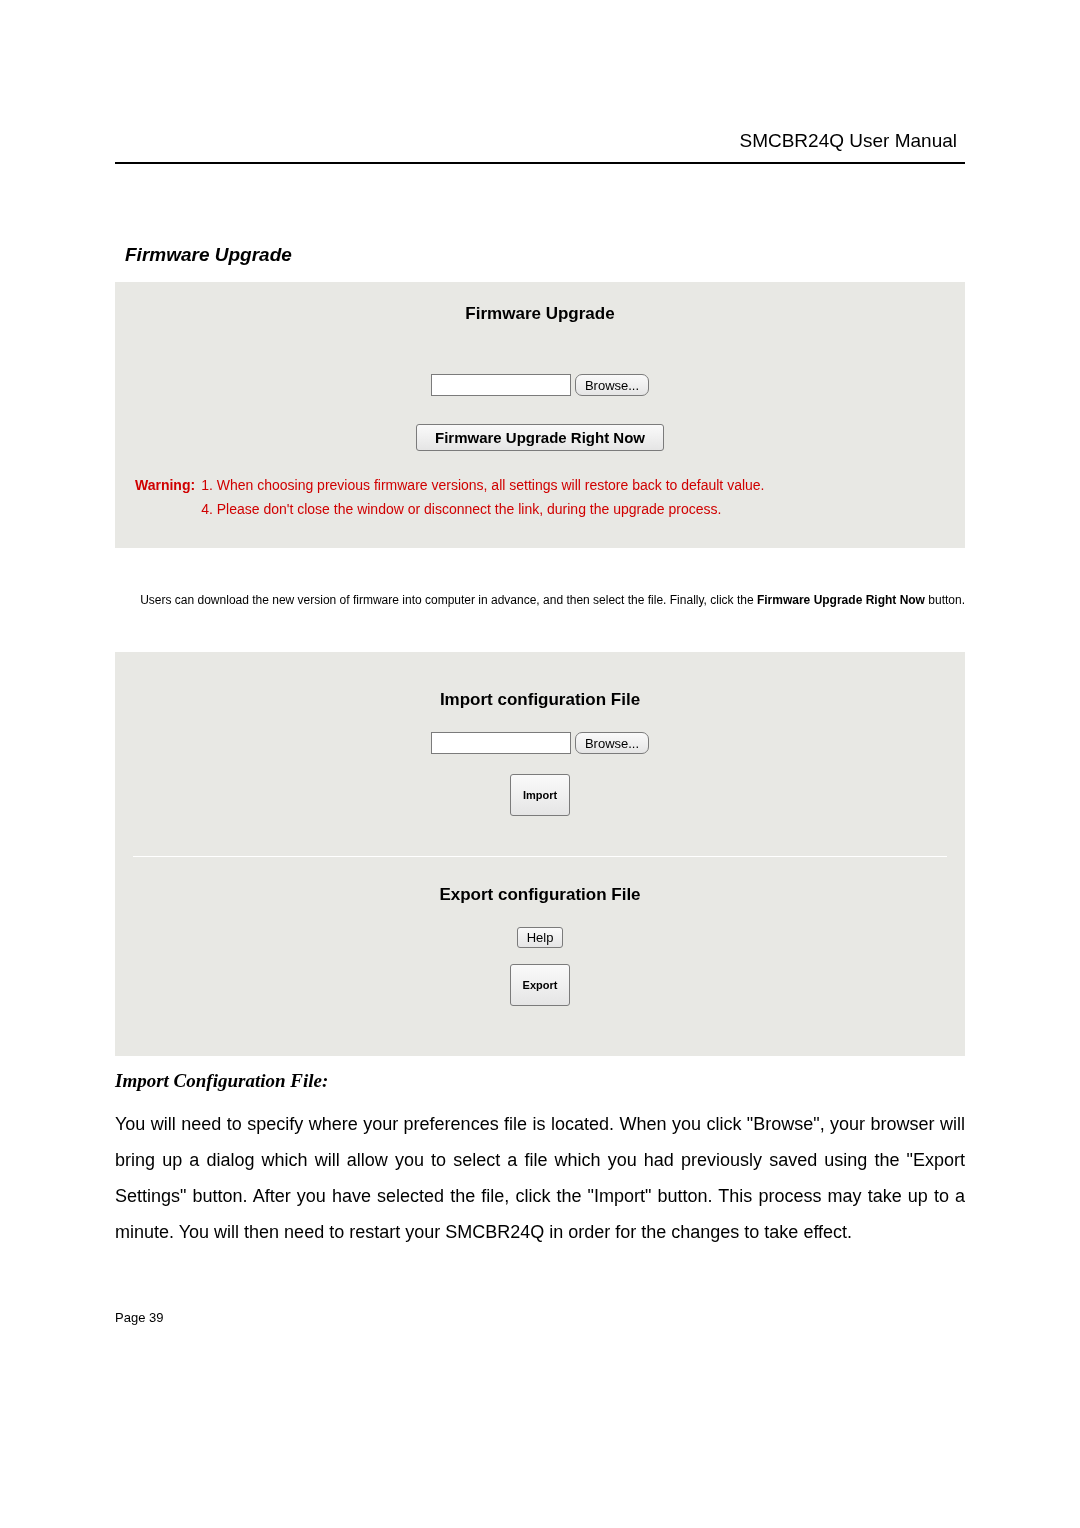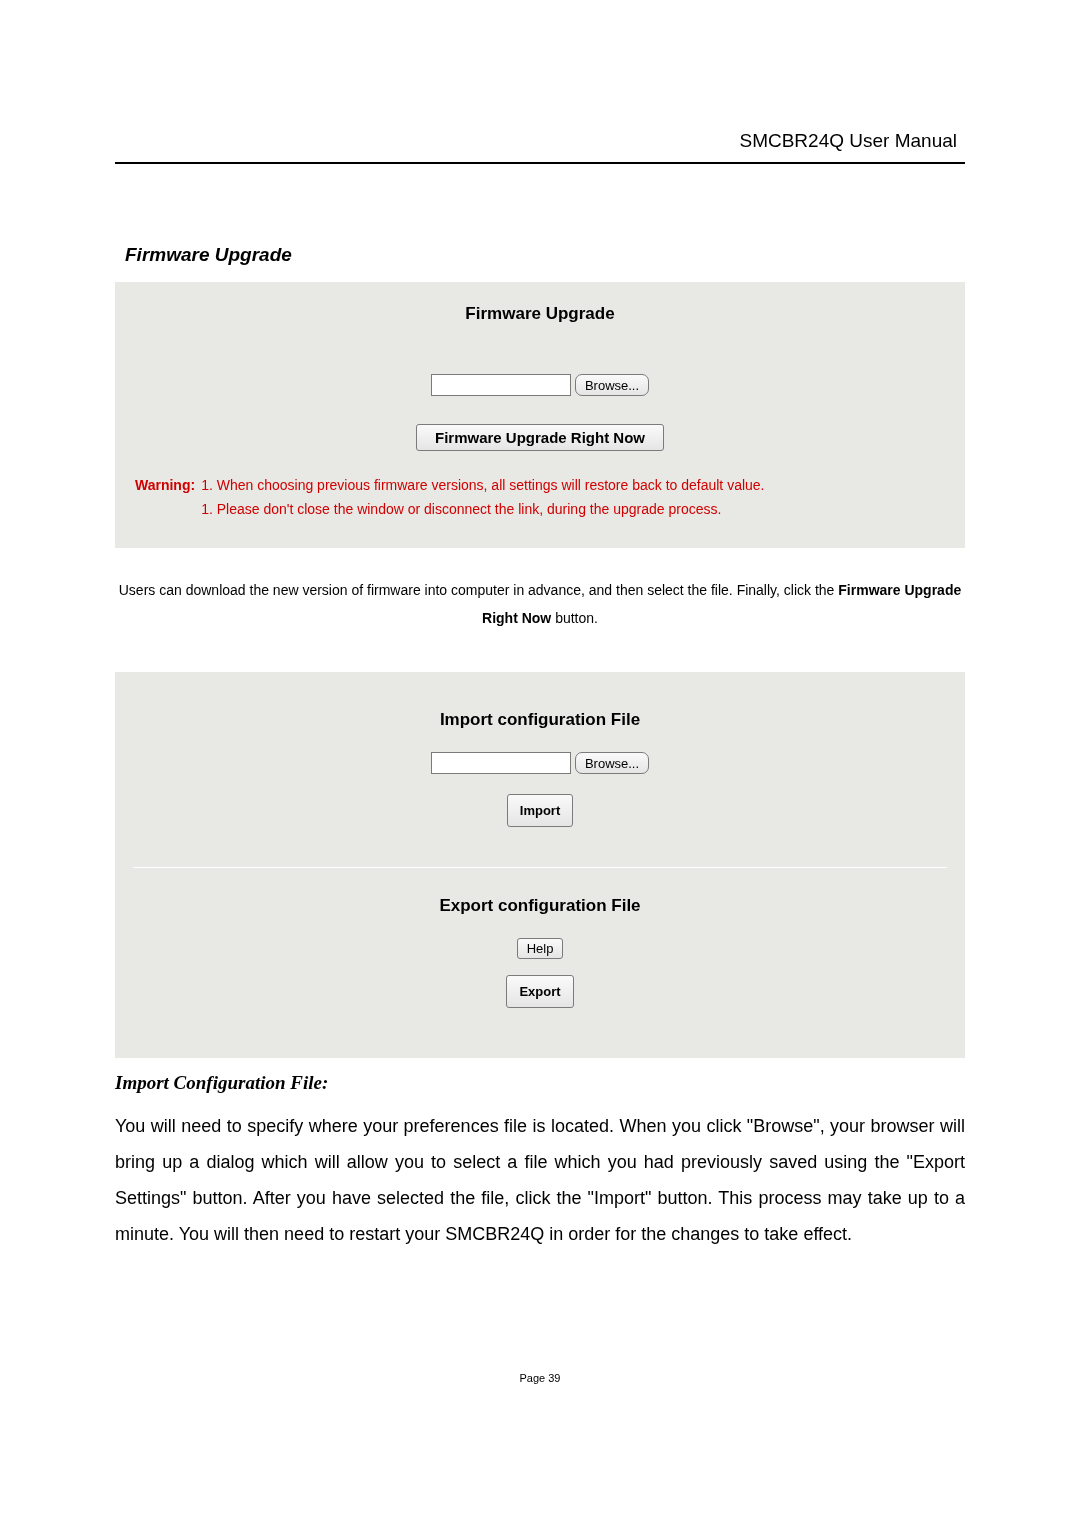--- a/index.html
+++ b/index.html
@@ -86,22 +86,22 @@
       font-weight: bold;
       font-size: 15px;
       padding: 4px 18px;
       background: linear-gradient(#fafafa, #e5e5e5);
       border: 1px solid #7b7b7b;
       border-radius: 3px;
       cursor: pointer;
     }
     .small-btn {
       font-weight: bold;
-      font-size: 13px;
-      padding: 8px 12px;
+      font-size: 11px;
+      padding: 14px 12px;
       background: linear-gradient(#fafafa, #e5e5e5);
       border: 1px solid #7b7b7b;
       border-radius: 3px;
       cursor: pointer;
     }
     .help-btn {
       font-weight: normal;
       font-size: 13px;
       padding: 2px 9px;
       background: linear-gradient(#fafafa, #e5e5e5);
@@ -111,24 +111,24 @@
     }
     .warning-block {
       color: #d00000;
       font-size: 14px;
       line-height: 1.55;
       margin-top: 10px;
     }
     .warning-block table td { vertical-align: top; }
     .warning-label { font-weight: bold; white-space: nowrap; padding-right: 4px; }
     .body-text {
-      font-size: 14px;
+      font-size: 12px;
       line-height: 2.0;
-      margin-top: 28px;
-      text-align: center;
+      margin-top: 40px;
+      text-align: right;
     }
     .body-text-just {
       font-size: 18px;
       line-height: 2.0;
       text-align: justify;
     }
     .panel-divider {
       border: none;
       border-top: 1px solid #fff;
       margin: 28px 0 28px 0;
@@ -136,23 +136,22 @@
     .sub-title {
       text-align: center;
       font-weight: bold;
       font-size: 17px;
       margin-bottom: 22px;
     }
     .btn-row { display: flex; justify-content: center; margin-bottom: 16px; }
     .btn-row-spaced { margin-top: 10px; margin-bottom: 40px; }
     .export-title { margin-top: 10px; }
     .pagefoot {
-      text-align: center;
-      font-size: 11px;
-      margin-top: 120px;
+      font-size: 13px;
+      margin-top: 60px;
     }
   </style>
 </head>
 <body>
 
 <div class="page">
   <div class="header-title">SMCBR24Q User Manual</div>
   <hr class="header-rule">
 
   <div class="section-heading">Firmware Upgrade</div>
@@ -168,21 +167,21 @@
     </div>
     <div class="warning-block">
       <table>
         <tbody>
             <tr>
           <td class="warning-label">Warning:</td>
           <td>1. When choosing previous firmware versions, all settings will restore back to default value.</td>
         </tr>
         <tr>
           <td></td>
-          <td>1. Please don't close the window or disconnect the link, during the upgrade process.</td>
+          <td>4. Please don't close the window or disconnect the link, during the upgrade process.</td>
         </tr>
       </tbody>
         </table>
     </div>
   </div>
 
   <p class="body-text">
     <span>Users can download the new version of firmware into computer in advance, and then select the file. Finally, click the </span><b>Firmware Upgrade Right Now</b><span> button.</span>
   </p>
 

